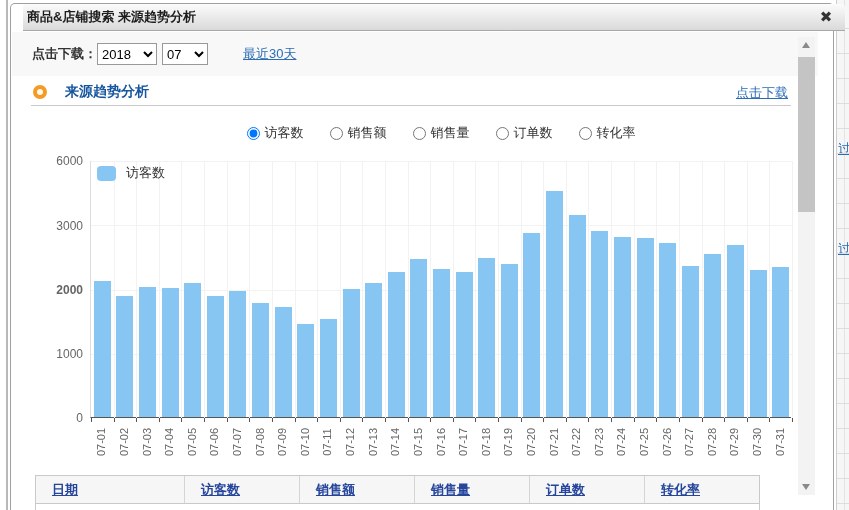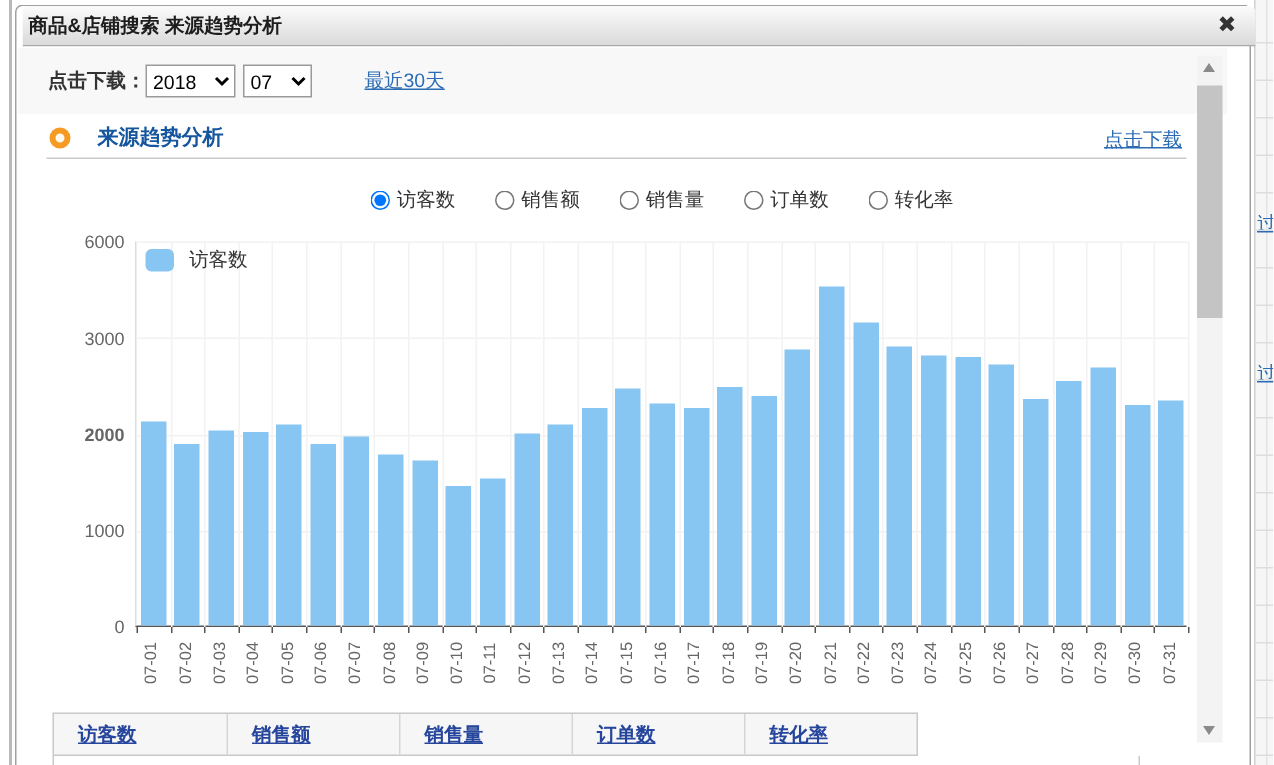--- a/index.html
+++ b/index.html
@@ -11,21 +11,21 @@
   .page-edge { position:absolute; left:6px; top:0; width:2px; height:510px; background:#b9b9b9; }
   .bg-panel { position:absolute; left:836px; top:0; width:13px; height:510px;
     background:#f6f6f6; border-left:1px solid #cfcfcf; overflow:hidden; }
   .bg-row-line { position:absolute; left:0; width:13px; height:1px; background:#ddd; }
   .bg-vline { position:absolute; left:7px; top:0; width:1px; height:510px; background:#e3e3e3; }
   .bg-link { position:absolute; left:1px; font-size:13px; color:#2b6cb5; text-decoration:underline; white-space:nowrap; }
 
   
   .dialog { position:absolute; left:10px; top:3px; width:824px; height:507px;
     background:#fff; border:1px solid #a0a0a0; border-bottom:none; border-radius:5px 5px 0 0; }
-  .titlebar { position:absolute; left:4px; top:0; width:100%; height:27px;
+  .titlebar { position:absolute; left:12px; top:0; width:100%; height:27px;
     background:linear-gradient(#fbfbfb,#dadada); border-bottom:1px solid #a8a8a8;
     border-radius:4px 4px 0 0; line-height:26px; padding-left:4px;
     font-size:13px; font-weight:bold; color:#1d1d1d; }
   .close-btn { position:absolute; right:9px; top:3px; width:20px; height:20px; line-height:20px;
     text-align:center; font-size:15px; font-weight:bold; color:#333; cursor:pointer; }
 
   .filterbar { position:absolute; left:1px; top:28px; width:806px; height:44px;
     background:#f8f8f8; display:flex; align-items:center; padding-left:20px; }
   .filter-label { font-size:13px; font-weight:bold; color:#333; }
   .filterbar select { height:22px; font-size:13px; border:1px solid #999; background:#fff;
@@ -296,20 +296,21 @@
         <div class="xlabel" style="left: 703.47px; top: 275px;">07-29</div>
         <div class="xlabel" style="left: 726.08px; top: 275px;">07-30</div>
         <div class="xlabel" style="left: 748.69px; top: 275px;">07-31</div>
       </div>
     <div class="legend">
       <span class="legend-swatch"></span>
       <span class="legend-label">访客数</span>
     </div>
 
     <div class="data-table" id="table-head">
+        <div class="th" style="width: 148px;"><a>日期</a></div>
         <div class="th" style="width: 115px;"><a>访客数</a></div>
         <div class="th" style="width: 115px;"><a>销售额</a></div>
         <div class="th" style="width: 115px;"><a>销售量</a></div>
         <div class="th" style="width: 115px;"><a>订单数</a></div>
         <div class="th" style="width: 115px;"><a>转化率</a></div>
       </div>
     <div class="table-stub" id="table-stub" style="width: 725px;"></div>
 
     <div class="sbar">
       <div class="sbtn" style="top:0;">

